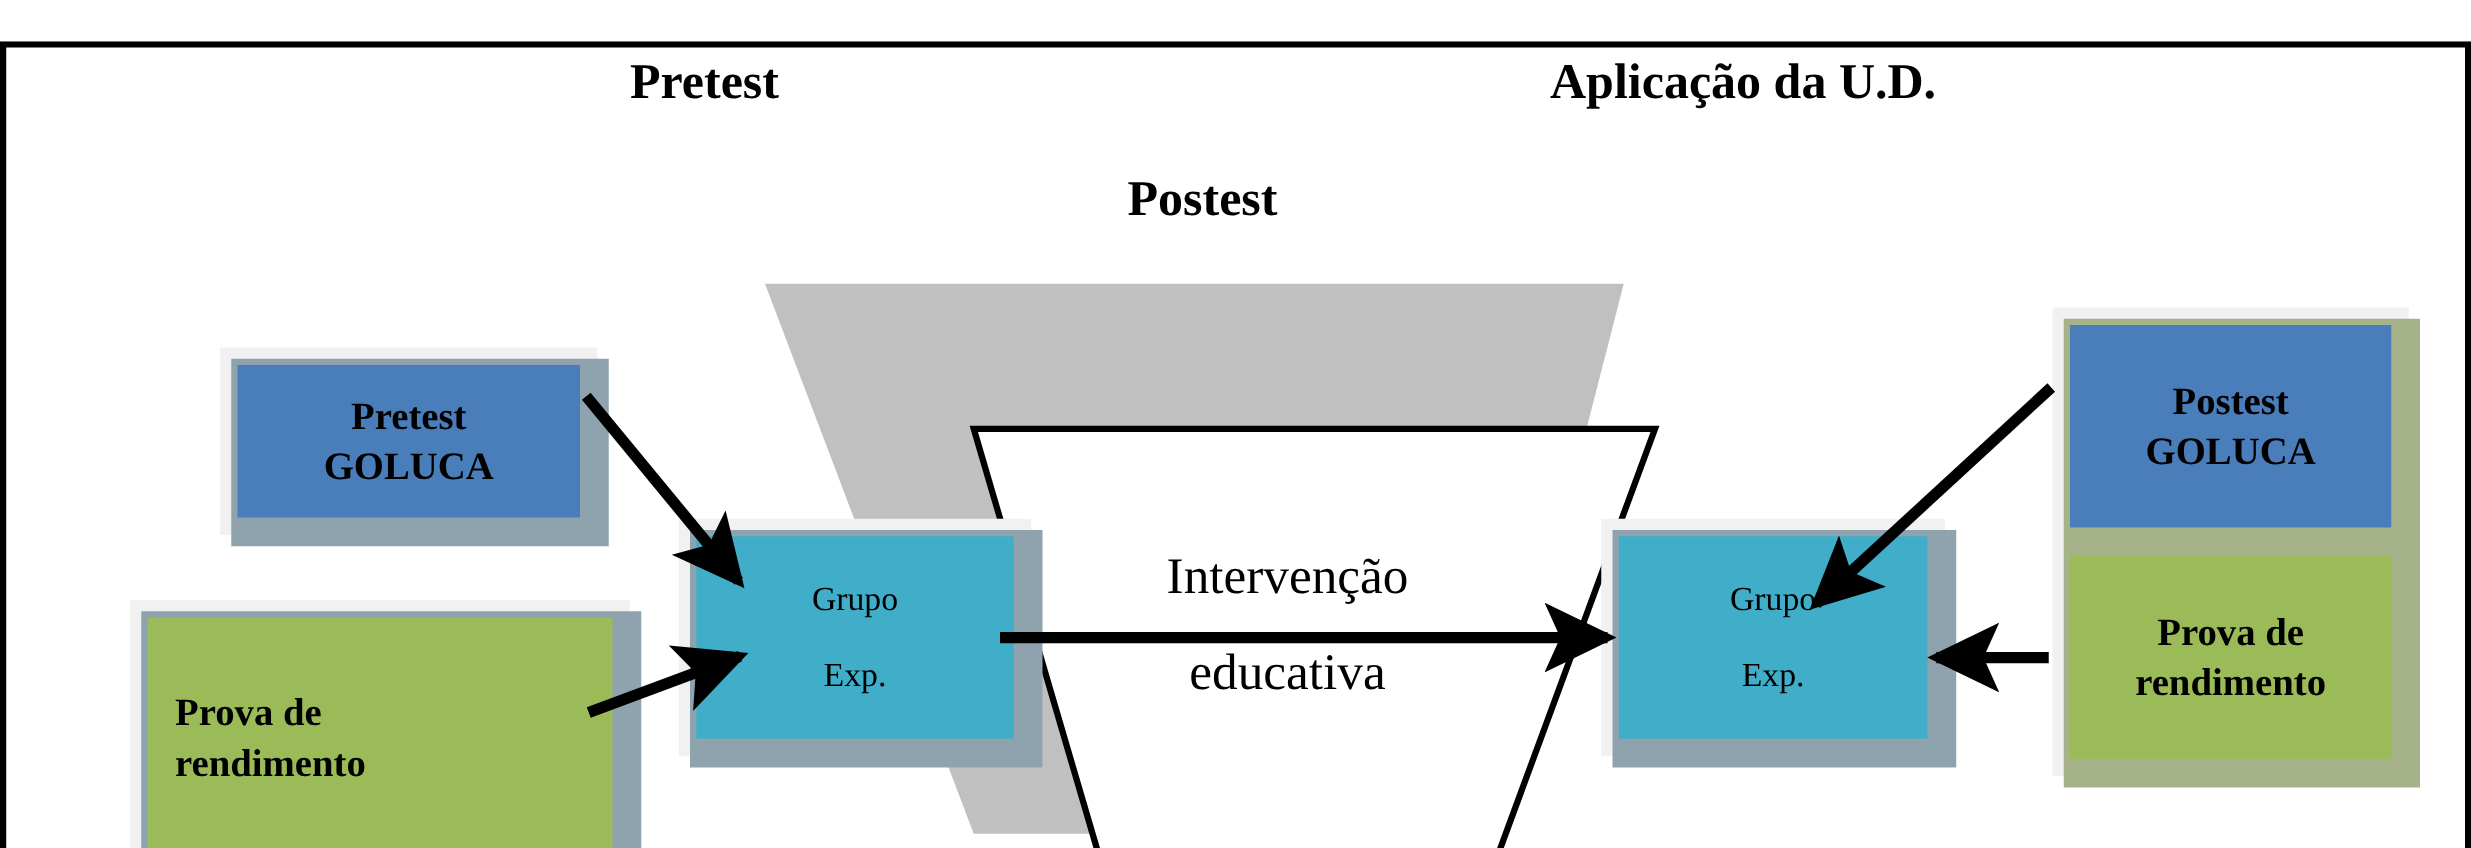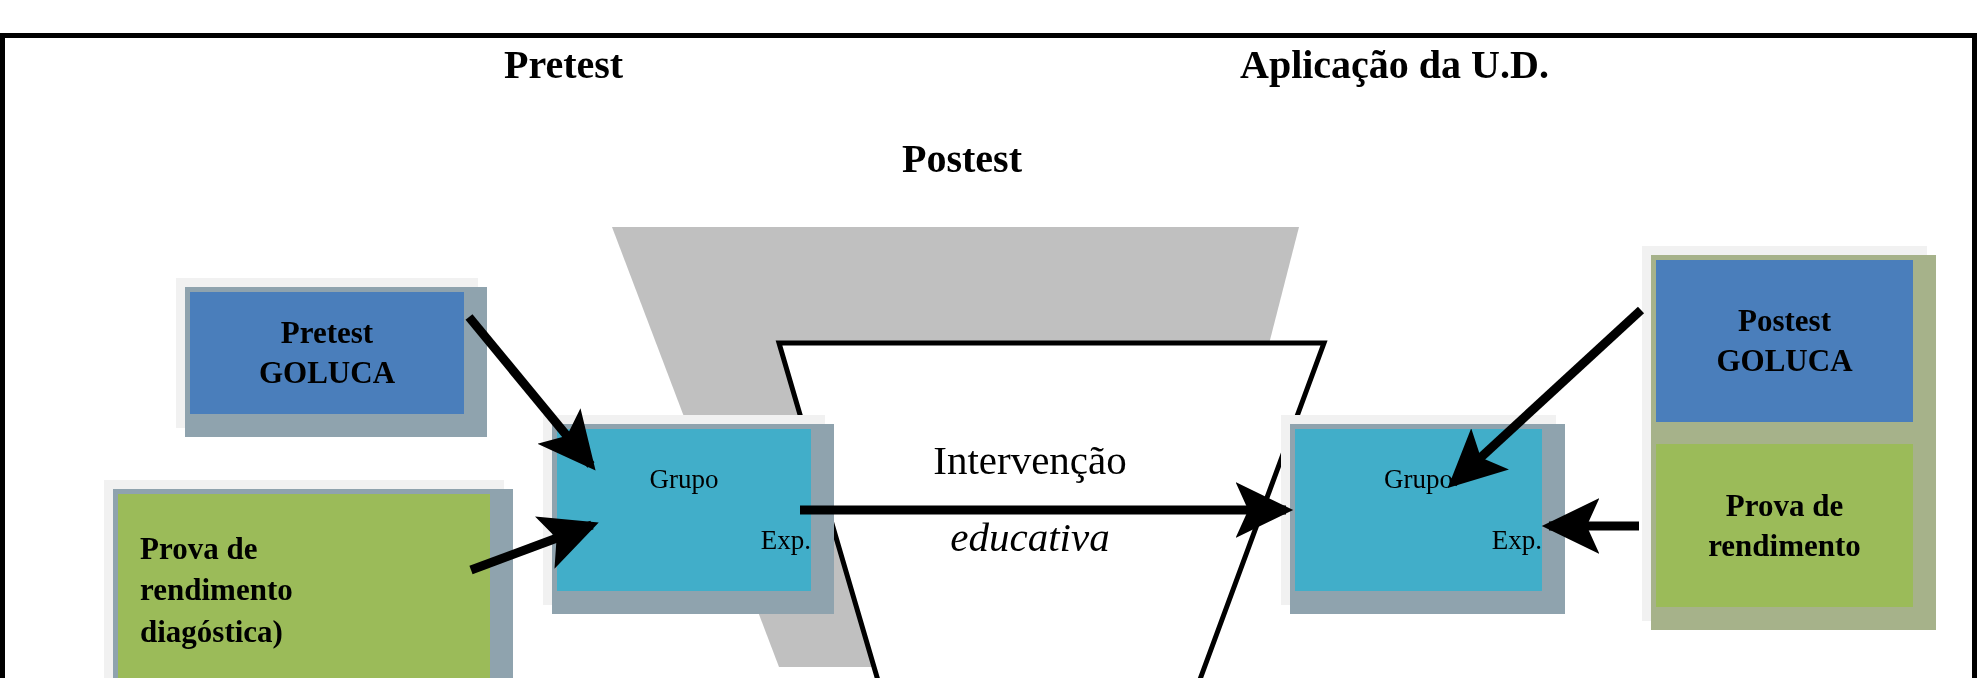--- a/index.html
+++ b/index.html
@@ -86,21 +86,21 @@
     text-align: left;
     padding-left: 22px;
   }
   .txt-plain {
     font-weight: normal;
     font-size: 27px;
     line-height: 1.0;
     text-align: center;
   }
   .txt-plain .ln { display: block; }
-  .txt-plain .ln + .ln { margin-top: 34px; text-align: right; }
+  .txt-plain .ln + .ln { margin-top: 34px; }
 
   
   #card-pretest-goluca { left: 176px; top: 245px;  width: 302px; height: 150px; z-index: 12; }
   #card-prova-ficha    { left: 104px; top: 447px;  width: 400px; height: 220px; z-index: 12; }
   #card-grupo-exp-left { left: 543px; top: 382px;  width: 282px; height: 190px; z-index: 12; }
   #card-grupo-exp-right{ left: 1281px;top: 382px;  width: 275px; height: 190px; z-index: 12; }
 
   #card-right-stack {
     position: absolute;
     left: 1642px; top: 213px;
@@ -151,21 +151,21 @@
   #label-intervencao {
     position: absolute;
     left: 890px; top: 407px;
     width: 280px;
     z-index: 16;
     text-align: center;
     font-size: 41px;
     line-height: 1.0;
     color: #000;
   }
-  #label-intervencao .ln2 { display: block; margin-top: 36px; font-style: italic; }
+  #label-intervencao .ln2 { display: block; margin-top: 36px; }
 </style>
 </head>
 <body>
 
 <div id="canvas">
 
   <svg id="vector-layer" viewBox="0 0 1977 678" xmlns="http://www.w3.org/2000/svg">
 
     <polygon points="612,194 1299,194 1186,634 779,634" fill="#c0c0c0" stroke="none"></polygon>
 
@@ -180,21 +180,20 @@
     <div class="card-fill fill-blue">
       <div class="txt-bold">Pretest</div>
       <div class="txt-bold">GOLUCA</div>
     </div>
   </div>
 
   <div class="card" id="card-prova-ficha">
     <div class="card-fill fill-green">
       <div class="txt-bold-left">Prova de</div>
       <div class="txt-bold-left">rendimento</div>
-      <div class="txt-bold-left">diagóstica)</div>
     </div>
   </div>
 
   <div class="card" id="card-grupo-exp-left">
     <div class="card-fill fill-teal">
       <div class="txt-plain">
         <span class="ln">Grupo</span>
         <span class="ln">Exp.</span>
       </div>
     </div>

